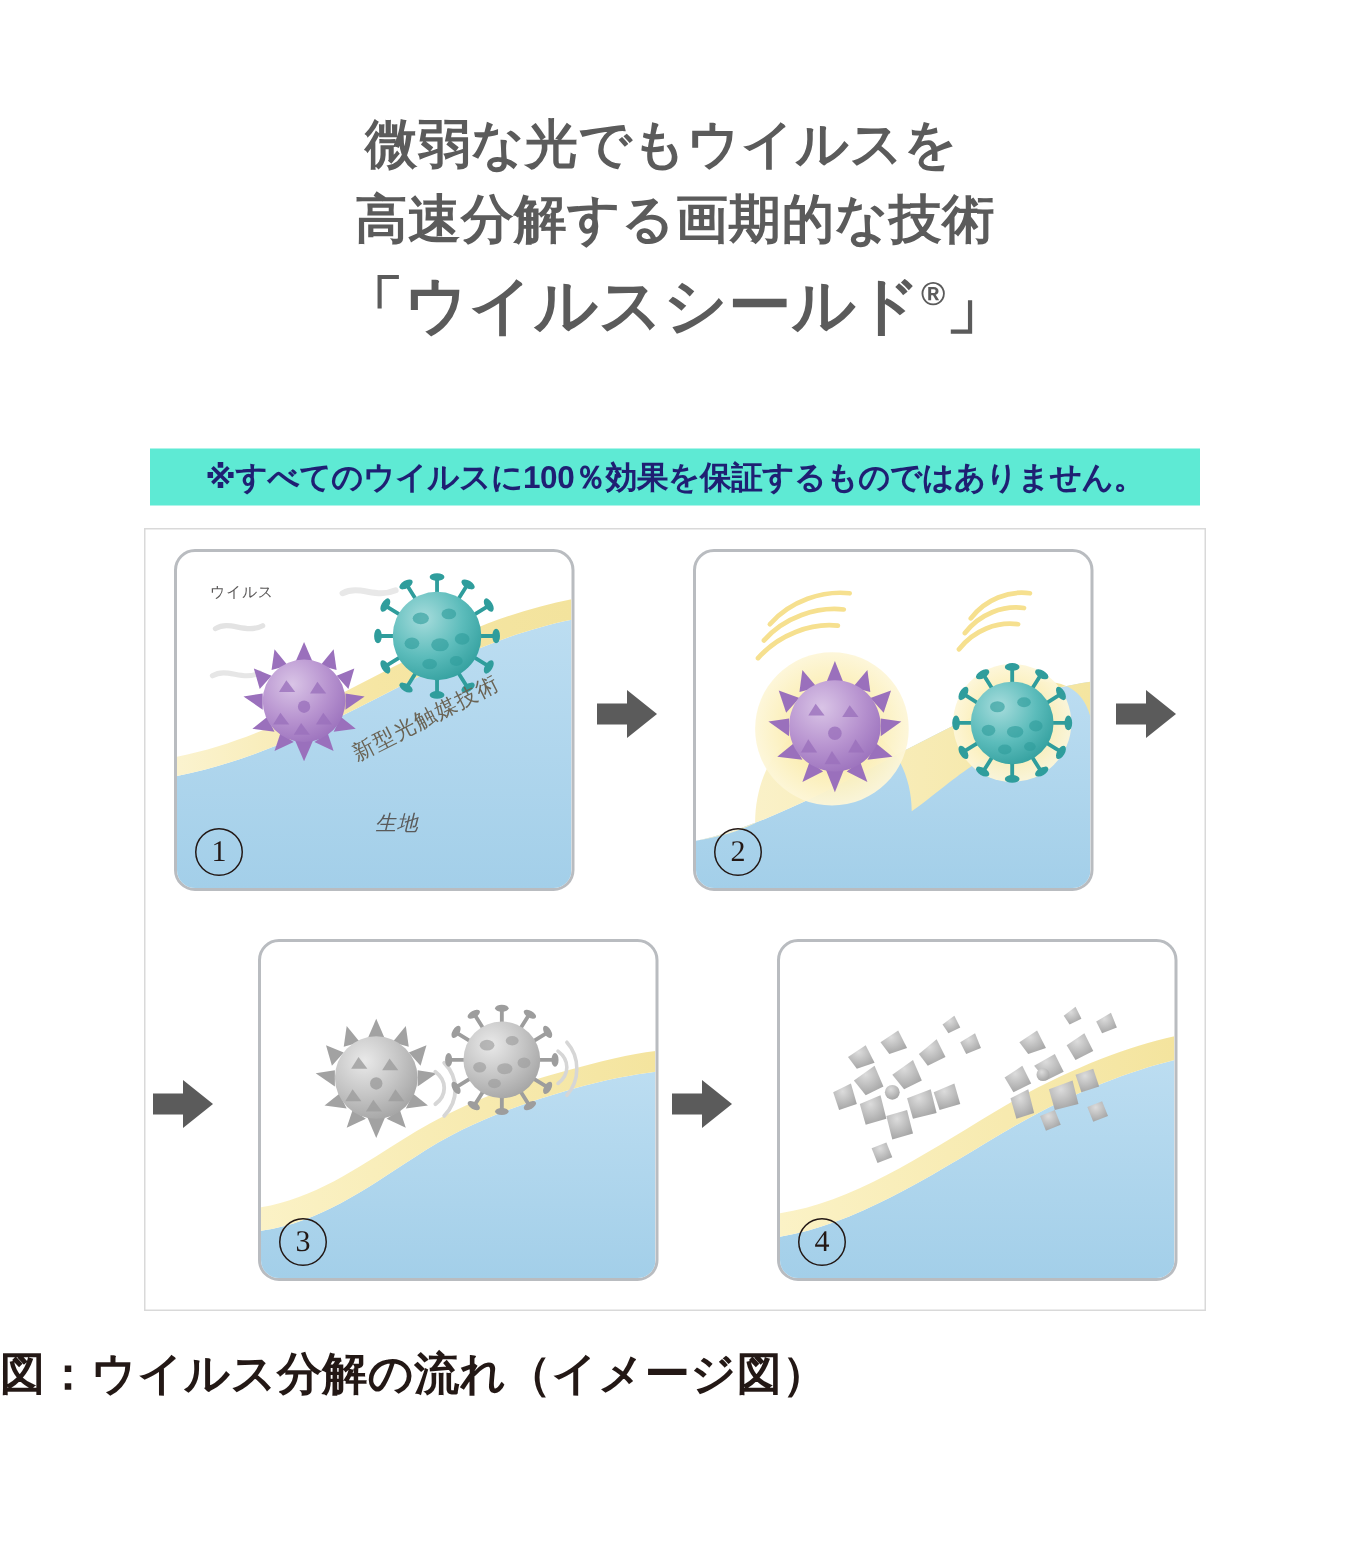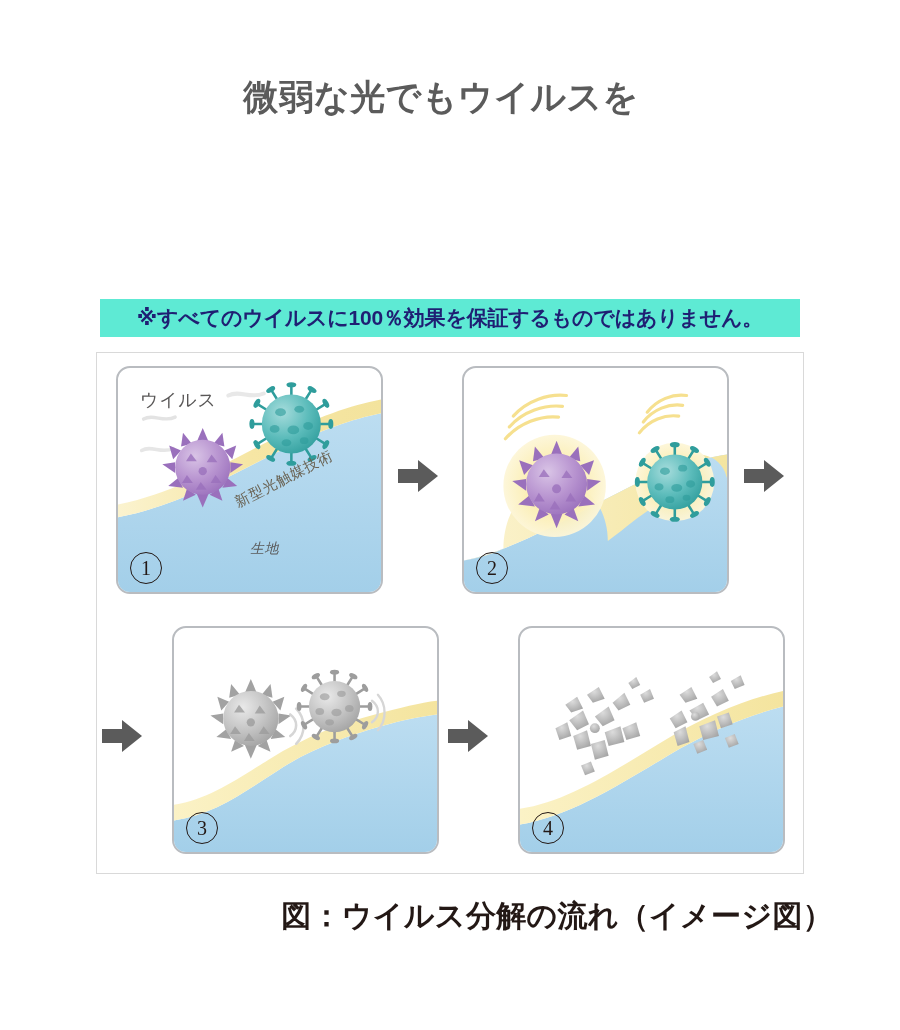--- a/index.html
+++ b/index.html
@@ -102,21 +102,21 @@
     position: absolute;
     left: 0; top: 0;
     width: 100%;
     height: 100%;
     display: block;
   }
 
   
   .panel-label {
     position: absolute;
-    font-size: 18px;
+    font-size: 10px;
     color: #595757;
     font-weight: 500;
     letter-spacing: 0.04em;
     white-space: nowrap;
   }
   .label-virus { left: 22px; top: 20px; }
   .label-fabric { left: 132px; top: 172px; font-size: 14px; color: #5a5a5a; font-style: italic; }
   .label-tech {
     left: 118px;
     top: 126px;
@@ -156,33 +156,37 @@
   .arrow-2 { left: 742px; top: 456px; }
   .arrow-3 { left: 100px; top: 716px; }
   .arrow-4 { left: 446px; top: 716px; }
 
   
   .caption {
     position: absolute;
     left: 0;
     top: 896px;
     width: 833px;
-    text-align: right;
+    text-align: left;
     font-size: 30px;
     font-weight: 700;
     color: #231815;
     letter-spacing: 0.01em;
     white-space: nowrap;
   }
 </style>
 </head>
 <body>
 
 <div class="heading">
   <div class="heading-line lead">微弱な光でもウイルスを</div>
+  <div class="heading-line">高速分解する画期的な技術</div>
+  <div class="heading-title">
+    <span>「ウイルスシールド</span><span class="reg-mark">®</span><span>」</span>
+  </div>
 </div>
 
 <div class="disclaimer">
   <span class="disclaimer-text">※すべてのウイルスに100％効果を保証するものではありません。</span>
 </div>
 
 <div class="diagram-box"></div>
 
 <div class="panel panel-1">
   <svg class="panel-svg" viewBox="0 0 267 228" preserveAspectRatio="none">

